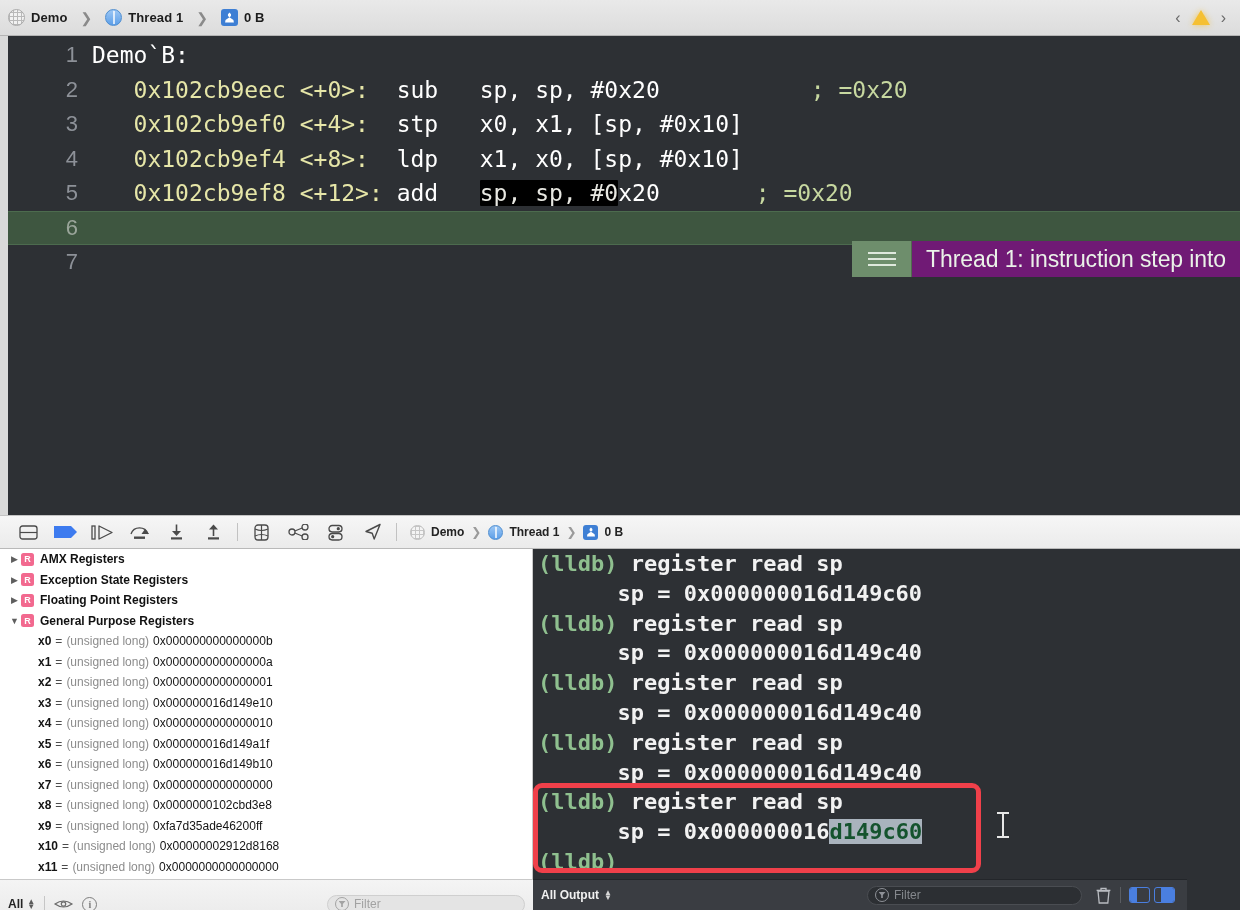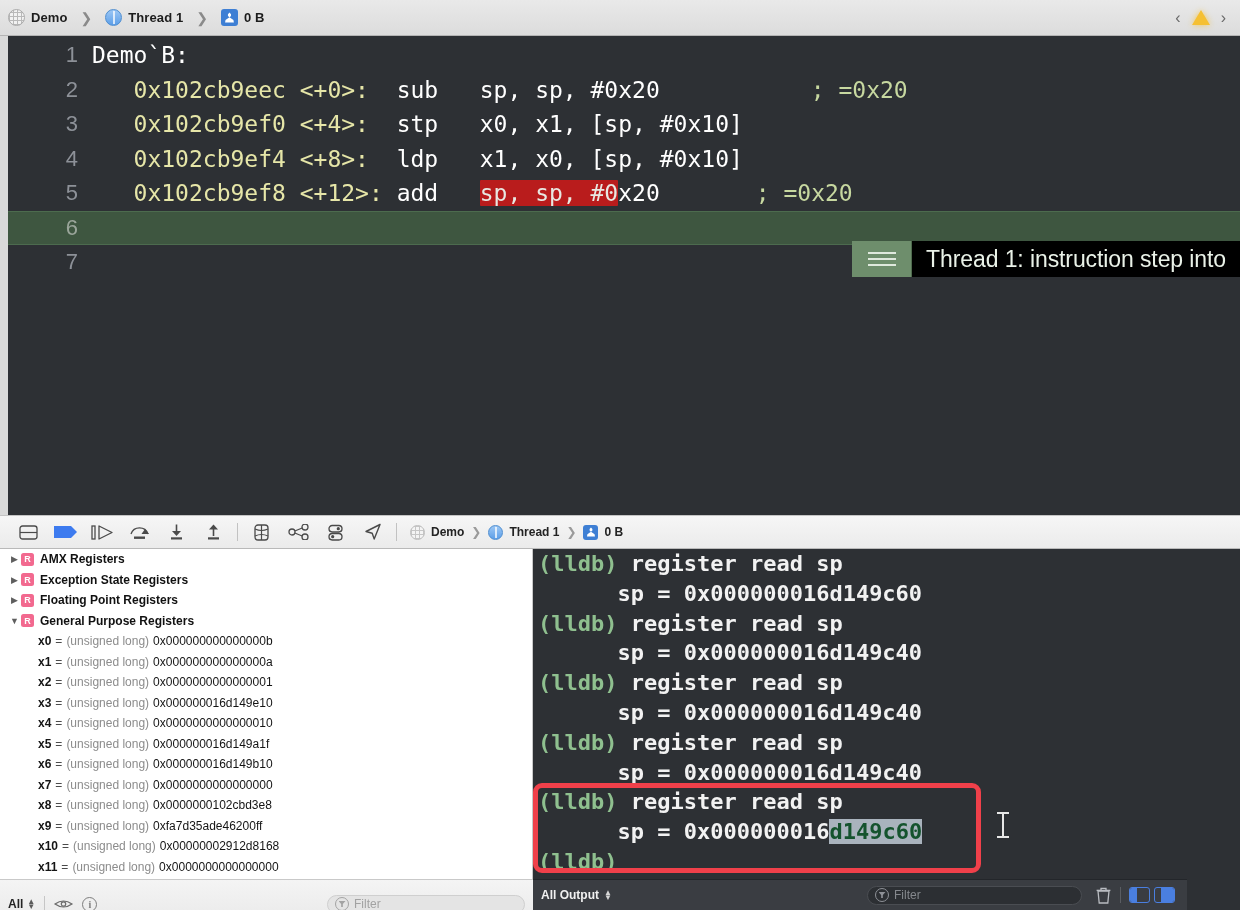--- a/index.html
+++ b/index.html
@@ -80,42 +80,42 @@
     color: #8d9198; font-size: 22px; flex: none;
     font-family: "Liberation Sans", sans-serif;
   }
   .code-body { position: relative; }
   .arrow-mark { color: #e8e8e2; }
   .addr { color: #e6e6a8; }
   .mnem { color: #ffffff; }
   .ops  { color: #ffffff; text-align: right; }
   .cmt  { color: #c7d8a0; }
   .sym  { color: #ffffff; }
-  .sel-hl { background: #b91c1c; color: #e8e8e2; border-radius: 1px; }
+  .sel-hl { background: #000000; color: #e8e8e2; border-radius: 1px; }
   .line-current {
     background: #3e5640;
     border-top: 1px solid #4c6b4e; border-bottom: 1px solid #4c6b4e;
   }
   .line-current .ln { color: #9aa59a; }
 
   .bubble {
     position: absolute; right: 0; top: 205px; height: 36px;
     display: flex; align-items: stretch; z-index: 7;
   }
   .bubble-handle {
     width: 60px; background: #6e8e6c;
     display: flex; align-items: center; justify-content: center;
     border-right: 1px solid #4f6b4e;
   }
   .bubble-handle span {
     display: block; width: 28px; height: 2px; background: #dfe9dd;
     box-shadow: 0 -6px 0 #dfe9dd, 0 6px 0 #dfe9dd;
   }
   .bubble-text {
-    background: #000000; color: #eaf2e8; display: flex; align-items: center;
+    background: #701a75; color: #eaf2e8; display: flex; align-items: center;
     padding: 0 14px 0 14px; font-size: 23px; letter-spacing: -.1px;
   }
 
   
   .dbgbar {
     position: absolute; left: 0; top: 515px; width: 1240px; height: 34px;
     background: linear-gradient(#f6f6f6, #ebebeb);
     border-top: 1px solid #c4c4c4; border-bottom: 1px solid #b9b9b9;
     display: flex; align-items: center; padding: 0 10px; gap: 0;
   }

